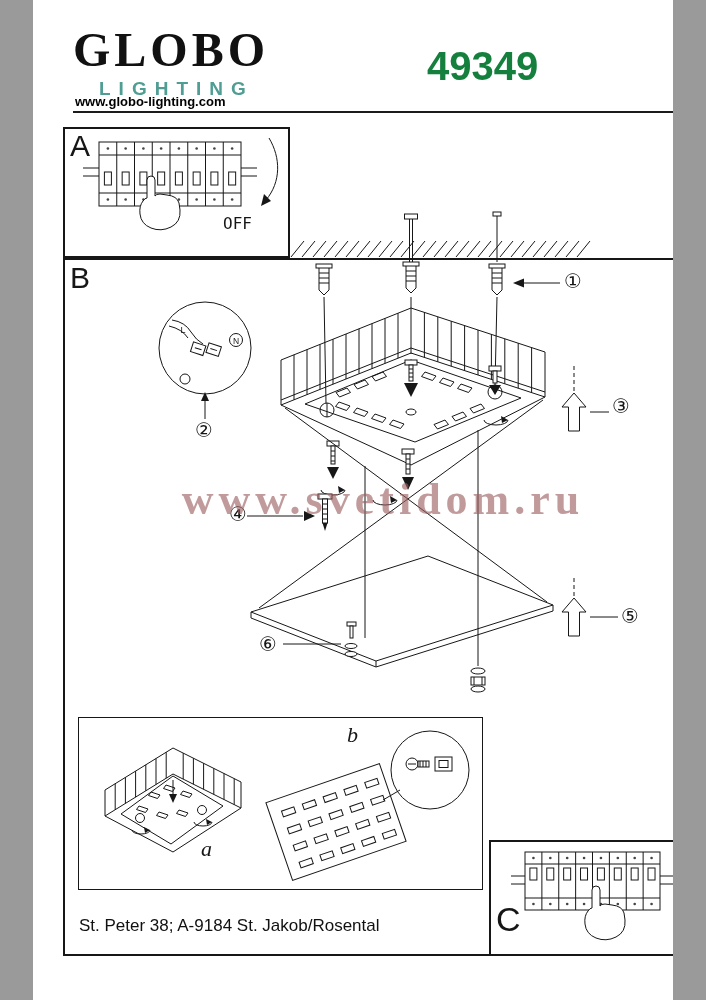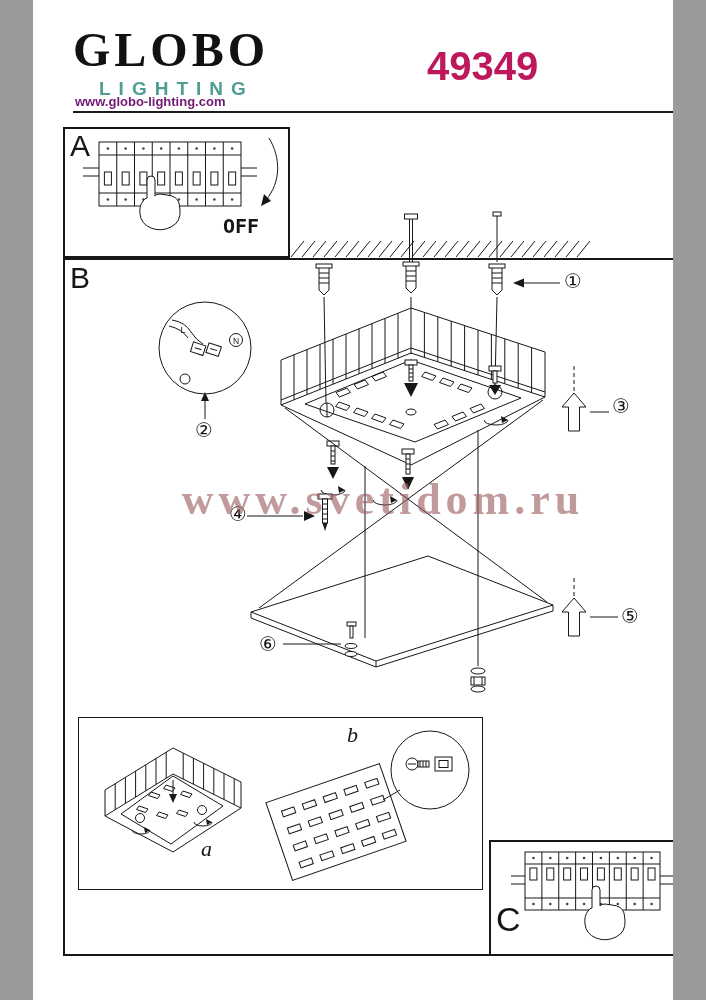--- a/index.html
+++ b/index.html
@@ -9,26 +9,26 @@
     background:#ffffff; font-family:"Liberation Sans", sans-serif; color:#121212;
     overflow:hidden;
   }
   .abs { position:absolute; }
   .box { position:absolute; border:2px solid #171717; background:transparent; z-index:1; }
   .thinbox { position:absolute; border:1.5px solid #171717; background:transparent; z-index:1; }
   svg.diagram { position:absolute; left:0; top:0; z-index:2; pointer-events:none; }
   .lbl { position:absolute; z-index:3; }
   .logo-main { font-family:"Liberation Serif", serif; font-weight:bold; font-size:48px; letter-spacing:4px; color:#111; line-height:1; }
   .logo-sub  { font-size:19px; letter-spacing:8px; color:#4f9d93; font-weight:bold; }
-  .website   { font-size:13px; font-weight:bold; color:#701a75; }
-  .model     { font-size:40px; font-weight:bold; color:#be185d; line-height:1;text-align:center; }
+  .website   { font-size:13px; font-weight:bold; color:#000000; }
+  .model     { font-size:40px; font-weight:bold; color:#15803d; line-height:1;text-align:center; }
   .rule { position:absolute; background:#1b1b1b; z-index:1; }
   .seclbl { font-size:30px; color:#161616; font-family:"Liberation Sans", sans-serif; }
   .seclbl-c { font-size:34px; }
-  .switchtxt { font-family:"DejaVu Sans Mono", monospace; font-size:20px; color:#161616;font-weight:bold; }
+  .switchtxt { font-family:"DejaVu Sans Mono", monospace; font-size:16px; color:#161616; }
   .callout { font-family:"DejaVu Sans", sans-serif; font-size:20px; color:#161616; line-height:1; }
   .figlbl { font-family:"Liberation Serif", serif; font-style:italic; font-size:22px; color:#161616; }
   .watermark {
     position:absolute; left:60px; top:462px; width:580px; text-align:center; z-index:4;
     font-family:"Liberation Serif", serif; font-weight:bold; font-size:44px;
     letter-spacing:5px; color:#9c5f5f; opacity:0.62; white-space:nowrap;margin-top:12px;
   }
   .footer { font-size:17px; color:#111; }
   svg text { font-family:"Liberation Sans", sans-serif; fill:#161616; stroke:none; }
 </style>
@@ -59,20 +59,21 @@
   <div class="lbl callout" style="left:579px; top:396px;">③</div>
   <div class="lbl callout" style="left:196px; top:504px;">④</div>
   <div class="lbl callout" style="left:588px; top:606px;">⑤</div>
   <div class="lbl callout" style="left:226px; top:634px;">⑥</div>
 
   <div class="lbl figlbl" style="left:168px; top:836px;">a</div>
   <div class="lbl figlbl" style="left:314px; top:722px;">b</div>
 
   <div class="watermark">www.svetidom.ru</div>
 
+  <div class="lbl footer" style="left:46px; top:916px;">St. Peter 38; A-9184 St. Jakob/Rosental</div>
 
   <svg class="diagram" width="706" height="1000" viewBox="0 0 706 1000">
     <g stroke="#171717" stroke-width="1" fill="none">
 
       <g transform="translate(66,142)">
         <rect x="0" y="0" width="142" height="64"></rect>
         <path d="M0 13H142M0 51H142"></path>
         <path d="M17.75 0V64M35.5 0V64M53.25 0V64M71 0V64M88.75 0V64M106.5 0V64M124.25 0V64"></path>
         <rect x="5.4" y="30" width="7" height="13" fill="#fff"></rect>
           <rect x="23.15" y="30" width="7" height="13" fill="#fff"></rect>

